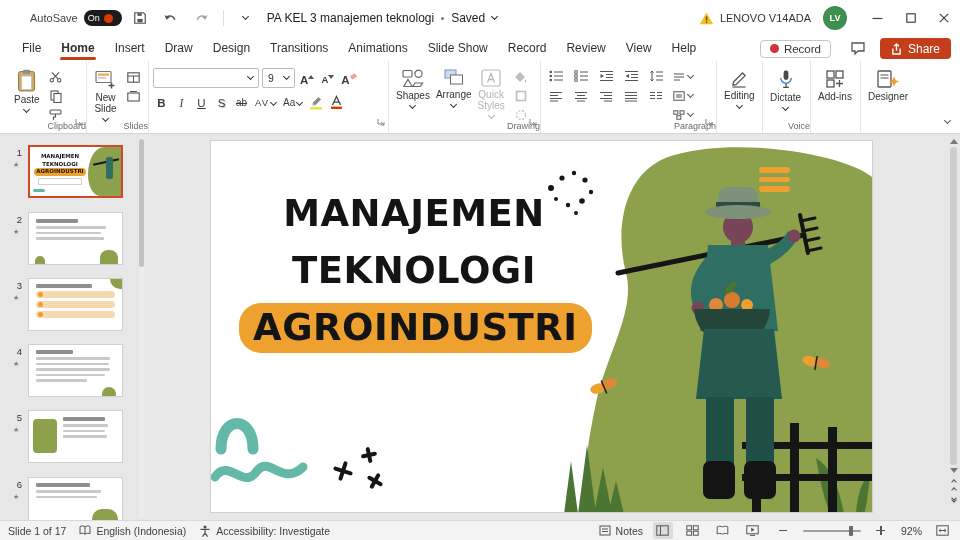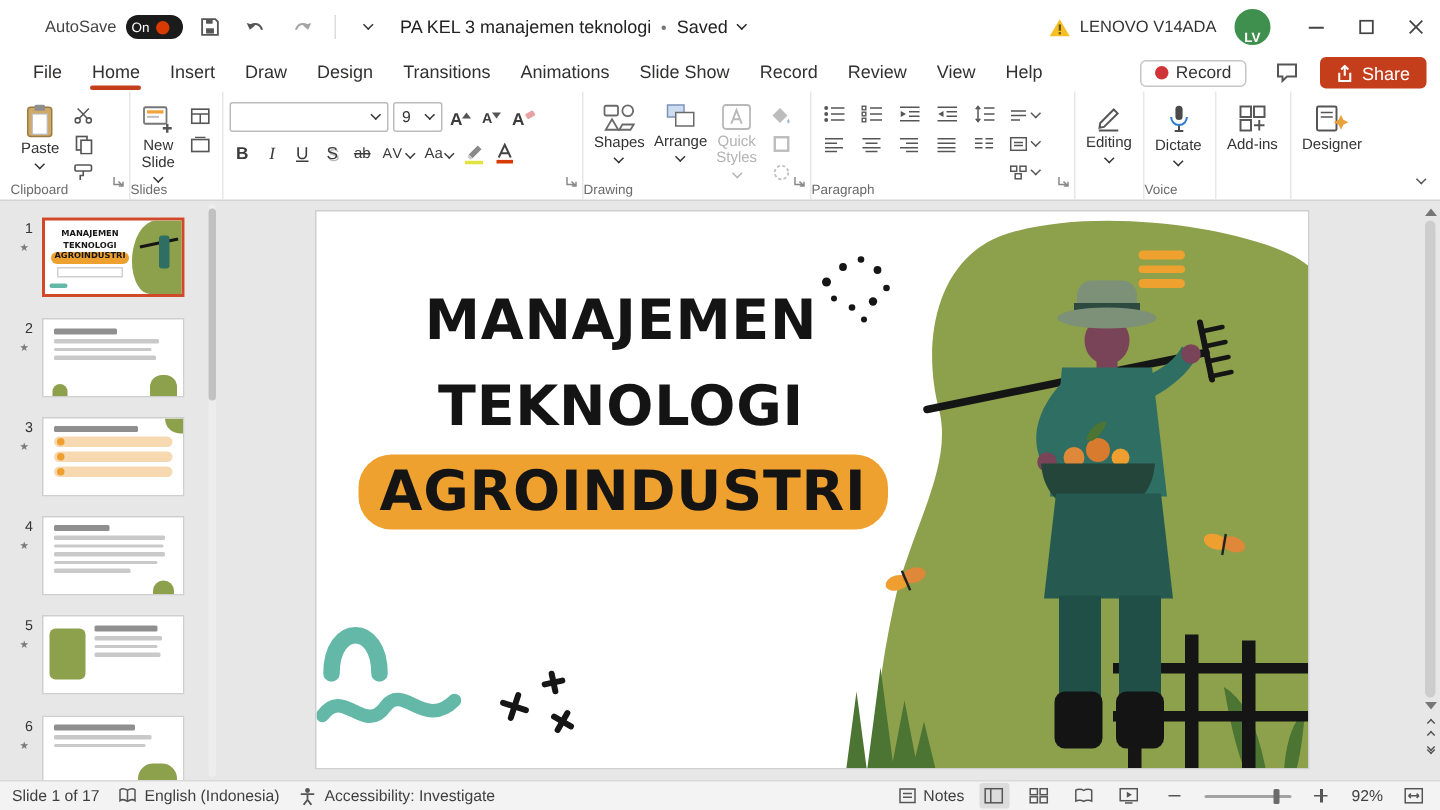--- a/index.html
+++ b/index.html
@@ -14,37 +14,37 @@
   .as-dot{width:9px;height:9px;border-radius:50%;background:#d83b01;}
   .tb-icon{width:26px;height:24px;display:flex;align-items:center;justify-content:center;margin-left:5px;border-radius:3px;}
   .tb-sep{width:1px;height:16px;background:#ddd;margin:0 4px 0 8px;}
   .chev{display:inline-block;width:5px;height:5px;border-right:1.3px solid currentColor;border-bottom:1.3px solid currentColor;transform:rotate(45deg);margin-top:-3px;}
   .chev.up{transform:rotate(-135deg);margin-top:3px;}
   .doc-title{display:flex;align-items:center;gap:7px;margin-left:8px;font-size:12px;color:#222;white-space:nowrap;}
   .dot-sep{width:3px;height:3px;border-radius:50%;background:#777;}
   .search{position:absolute;left:50%;top:6px;transform:translateX(-50%);width:264px;height:24px;background:#f3f3f3;border:1px solid #e2e2e2;border-radius:4px;display:flex;align-items:center;padding:0 9px;gap:7px;color:#5f5f5f;font-size:12px;}
   .tb-right{position:absolute;right:0;top:0;height:36px;display:flex;align-items:center;}
   .device{display:flex;align-items:center;gap:6px;font-size:11px;color:#333;margin-right:12px;}
-  .avatar{width:24px;height:24px;border-radius:50%;background:#3f8f4f;color:#fff;font-size:9px;font-weight:bold;display:flex;align-items:flex-end;justify-content:center;margin-right:14px;}
+  .avatar{width:24px;height:24px;border-radius:50%;background:#3f8f4f;color:#fff;font-size:9px;font-weight:bold;display:flex;align-items:center;justify-content:center;margin-right:14px;}
   .win-btn{width:33px;height:36px;display:flex;align-items:center;justify-content:center;}
 
   
   .tabsrow{position:absolute;top:36px;left:0;right:0;height:25px;display:flex;align-items:center;padding-left:12px;background:#fff;}
   .tab{padding:4px 10px 5px;font-size:12px;color:#323130;position:relative;white-space:nowrap;}
-  .tab.active{font-weight:normal;}
+  .tab.active{font-weight:bold;}
   .tab.active::after{content:"";position:absolute;left:9px;right:9px;bottom:0;height:3px;background:#C43E1C;border-radius:2px;}
   .tabs-right{margin-left:auto;display:flex;align-items:center;gap:9px;padding-right:9px;}
   .record-btn{display:flex;align-items:center;gap:5px;border:1px solid #c6c6c6;border-radius:4px;padding:2px 9px;font-size:11.5px;color:#333;background:#fff;}
   .rec-dot{width:9px;height:9px;border-radius:50%;background:#d13438;}
   .share-btn{display:flex;align-items:center;gap:6px;background:#C43E1C;color:#fff;border-radius:4px;padding:3.5px 11px;font-size:12px;}
 
   
   .ribbon{position:absolute;top:61px;left:0;right:0;height:73px;background:#fff;border-bottom:1px solid #d4d4d4;display:flex;align-items:stretch;padding-left:7px;}
   .rgroup{position:relative;border-right:1px solid #e7e7e7;padding:5px 4px 15px;display:flex;align-items:flex-start;}
-  .glabel{position:absolute;bottom:2px;left:0;right:0;text-align:left;font-size:9px;color:#6b6b6b;}
+  .glabel{position:absolute;bottom:2px;left:0;right:0;text-align:right;font-size:9px;color:#6b6b6b;}
   .launcher{position:absolute;right:3px;bottom:3px;}
   .bigbtn{display:flex;flex-direction:column;align-items:center;gap:2px;padding:3px 3px 0;font-size:10px;color:#333;text-align:center;border-radius:3px;line-height:11px;}
   .bigbtn .blabel{max-width:42px;}
   .bigbtn .chev{margin-top:0;}
   .smallcol{display:flex;flex-direction:column;gap:3px;margin-left:2px;padding-top:3px;}
   .sbtn{width:22px;height:16px;display:flex;align-items:center;justify-content:center;border-radius:2px;}
   .fontgrp-inner{display:flex;flex-direction:column;gap:4px;padding-top:2px;}
   .frow{display:flex;align-items:center;gap:3px;}
   .combo{height:20px;border:1px solid #bdbdbd;border-radius:2px;display:flex;align-items:center;justify-content:space-between;padding:0 5px;font-size:10.5px;color:#333;background:#fff;gap:4px;}
   .fname{width:106px;}

